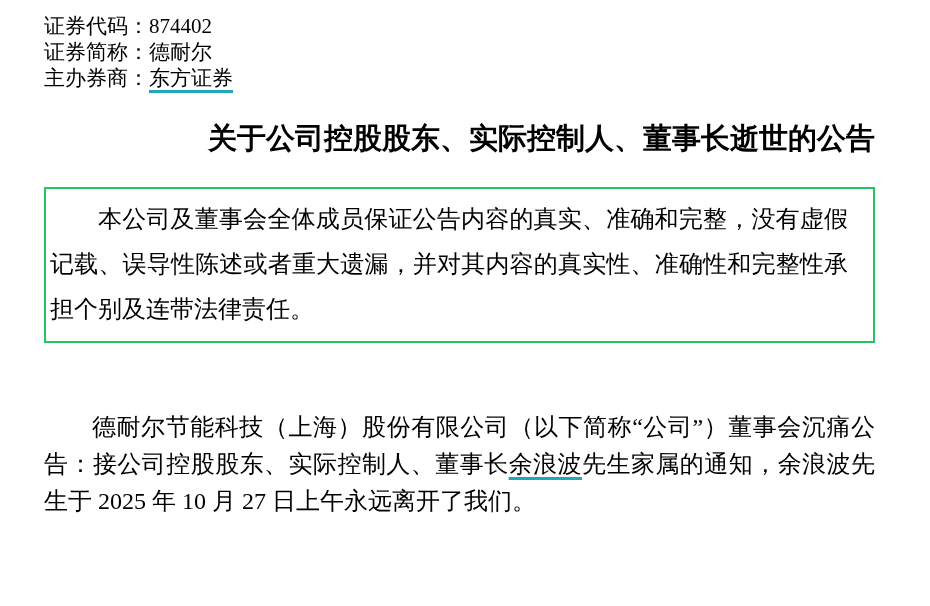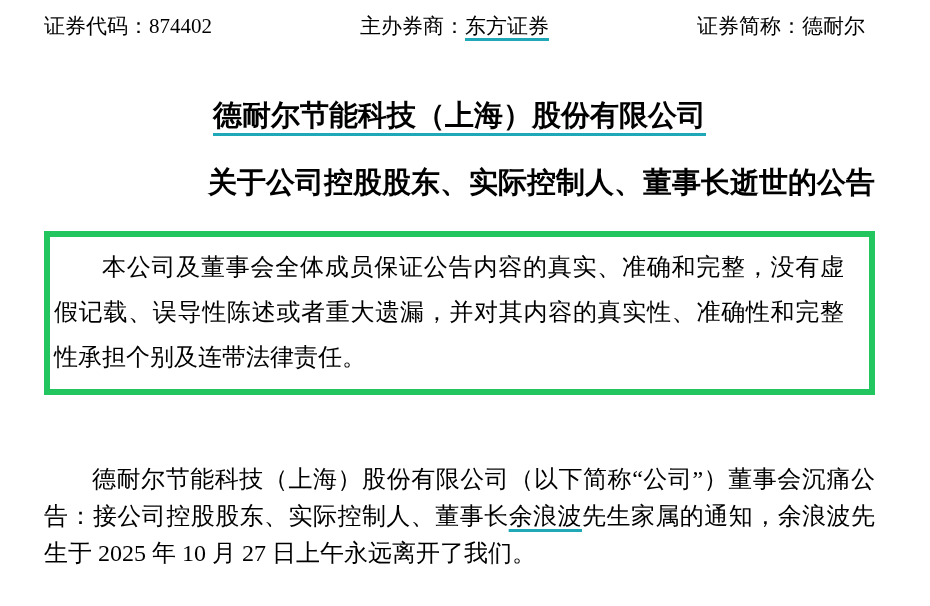--- a/index.html
+++ b/index.html
@@ -19,20 +19,21 @@
     background: #ffffff;
   }
   
   .header-row {
     display: flex;
     justify-content: space-between;
     font-size: 21px;
     line-height: 26px;
     padding-right: 10px;
     white-space: nowrap;
+    flex-direction: column;
   }
   .header-field { display: inline-block; }
   .teal-underline {
     text-decoration: underline;
     text-decoration-color: var(--accent);
     text-decoration-thickness: 2.5px;
     text-underline-offset: 5px;
     text-decoration-skip-ink: none;
   }
   
@@ -51,21 +52,21 @@
     margin-top: 27px;
     text-align: right;
     font-size: 29px;
     font-weight: bold;
     line-height: 40px;
   }
   
   .notice-box {
     margin-top: 29px;
     width: 831px;
-    border: 6px solid #22c55e;
+    border: 2px solid #22c55e;
     padding: 8px 25px 9px 4px;
   }
   .notice-box p {
     font-size: 24px;
     line-height: 45px;
     text-align: justify;
     text-indent: 2em;
   }
   
   .body-para {
@@ -80,28 +81,27 @@
 </head>
 <body>
 
 <div class="page">
 
   <div class="header-row">
     <div class="header-field">
       <span>证券代码：</span><span>874402</span>
     </div>
     <div class="header-field">
-      <span>主办券商：</span><span class="teal-underline">东方证券</span>
+      <span>证券简称：</span><span>德耐尔</span>
     </div>
     <div class="header-field">
-      <span>证券简称：</span><span>德耐尔</span>
+      <span>主办券商：</span><span class="teal-underline">东方证券</span>
     </div>
   </div>
 
-  <h1 class="title-line1"><span class="teal-underline">德耐尔节能科技（上海）股份有限公司</span></h1>
 
   <h1 class="title-line2">关于公司控股股东、实际控制人、董事长逝世的公告</h1>
 
   <div class="notice-box">
     <p>本公司及董事会全体成员保证公告内容的真实、准确和完整，没有虚假记载、误导性陈述或者重大遗漏，并对其内容的真实性、准确性和完整性承担个别及连带法律责任。</p>
   </div>
 
   <p class="body-para">
     <span>德耐尔节能科技（上海）股份有限公司（以下简称“公司”）董事会沉痛公告：接公司控股股东、实际控制人、董事长</span><span class="teal-underline">余浪波</span><span>先生家属的通知，余浪波先生于 2025 年 10 月 27 日上午永远离开了我们。</span>
   </p>

